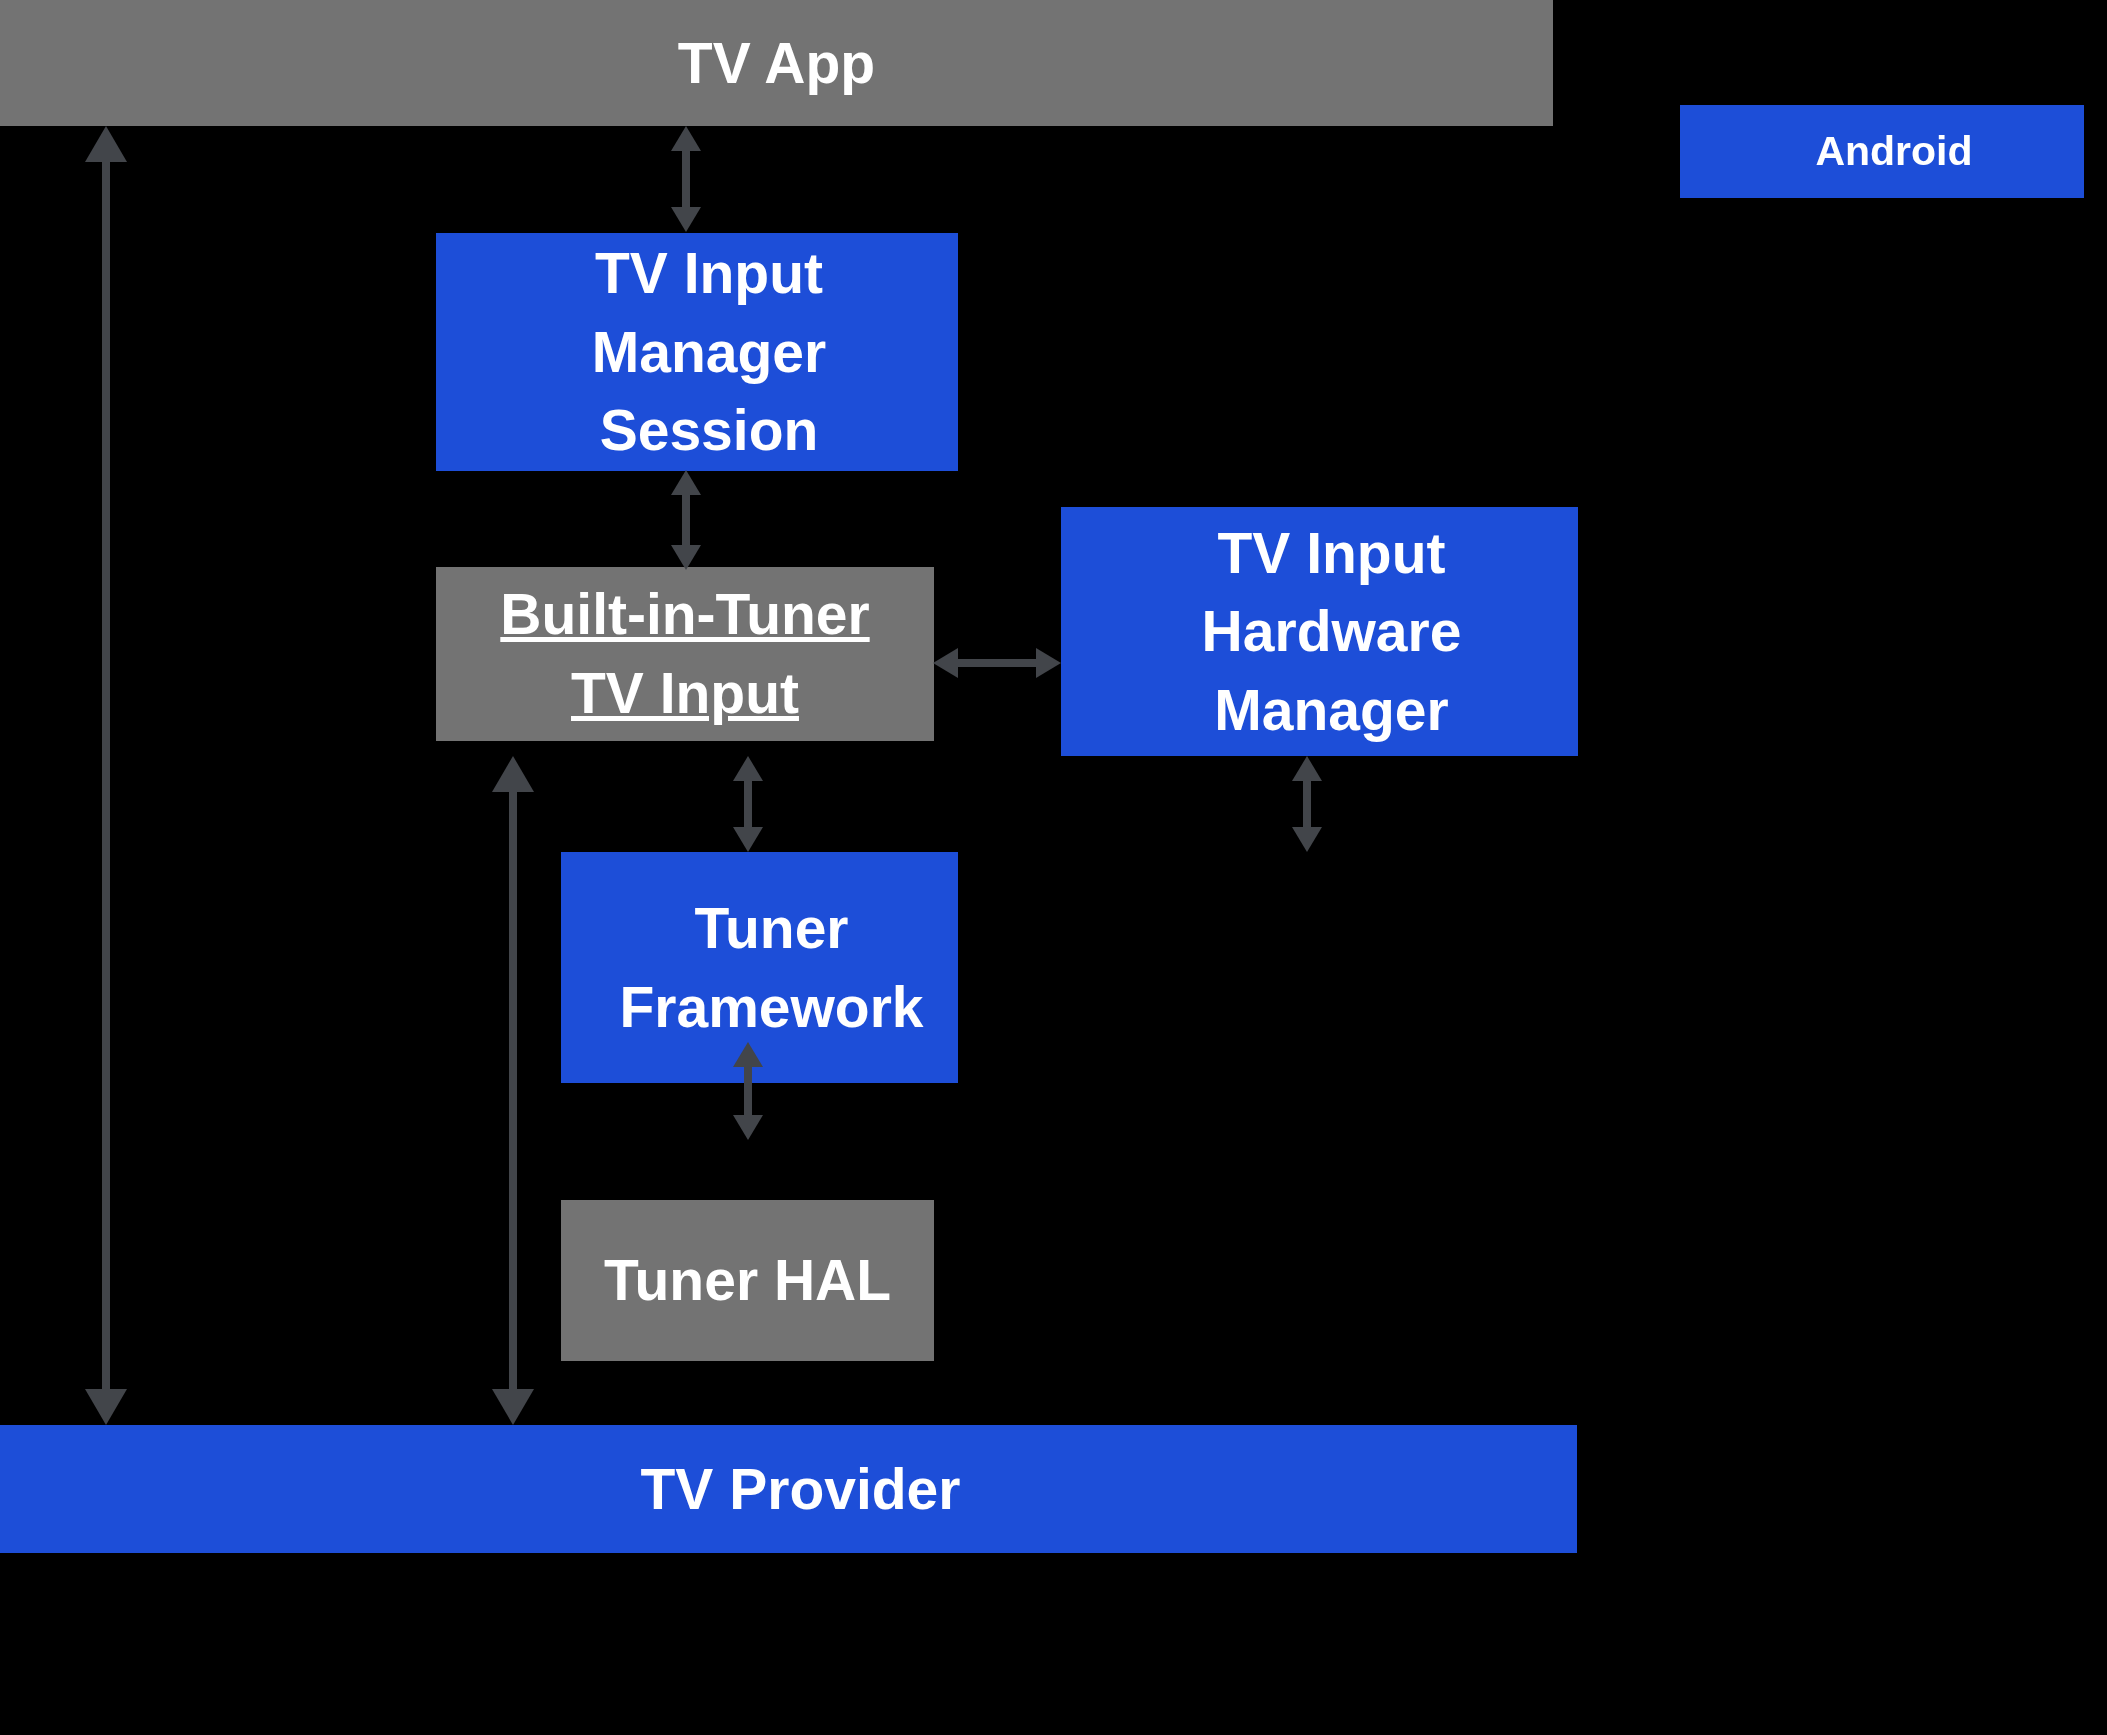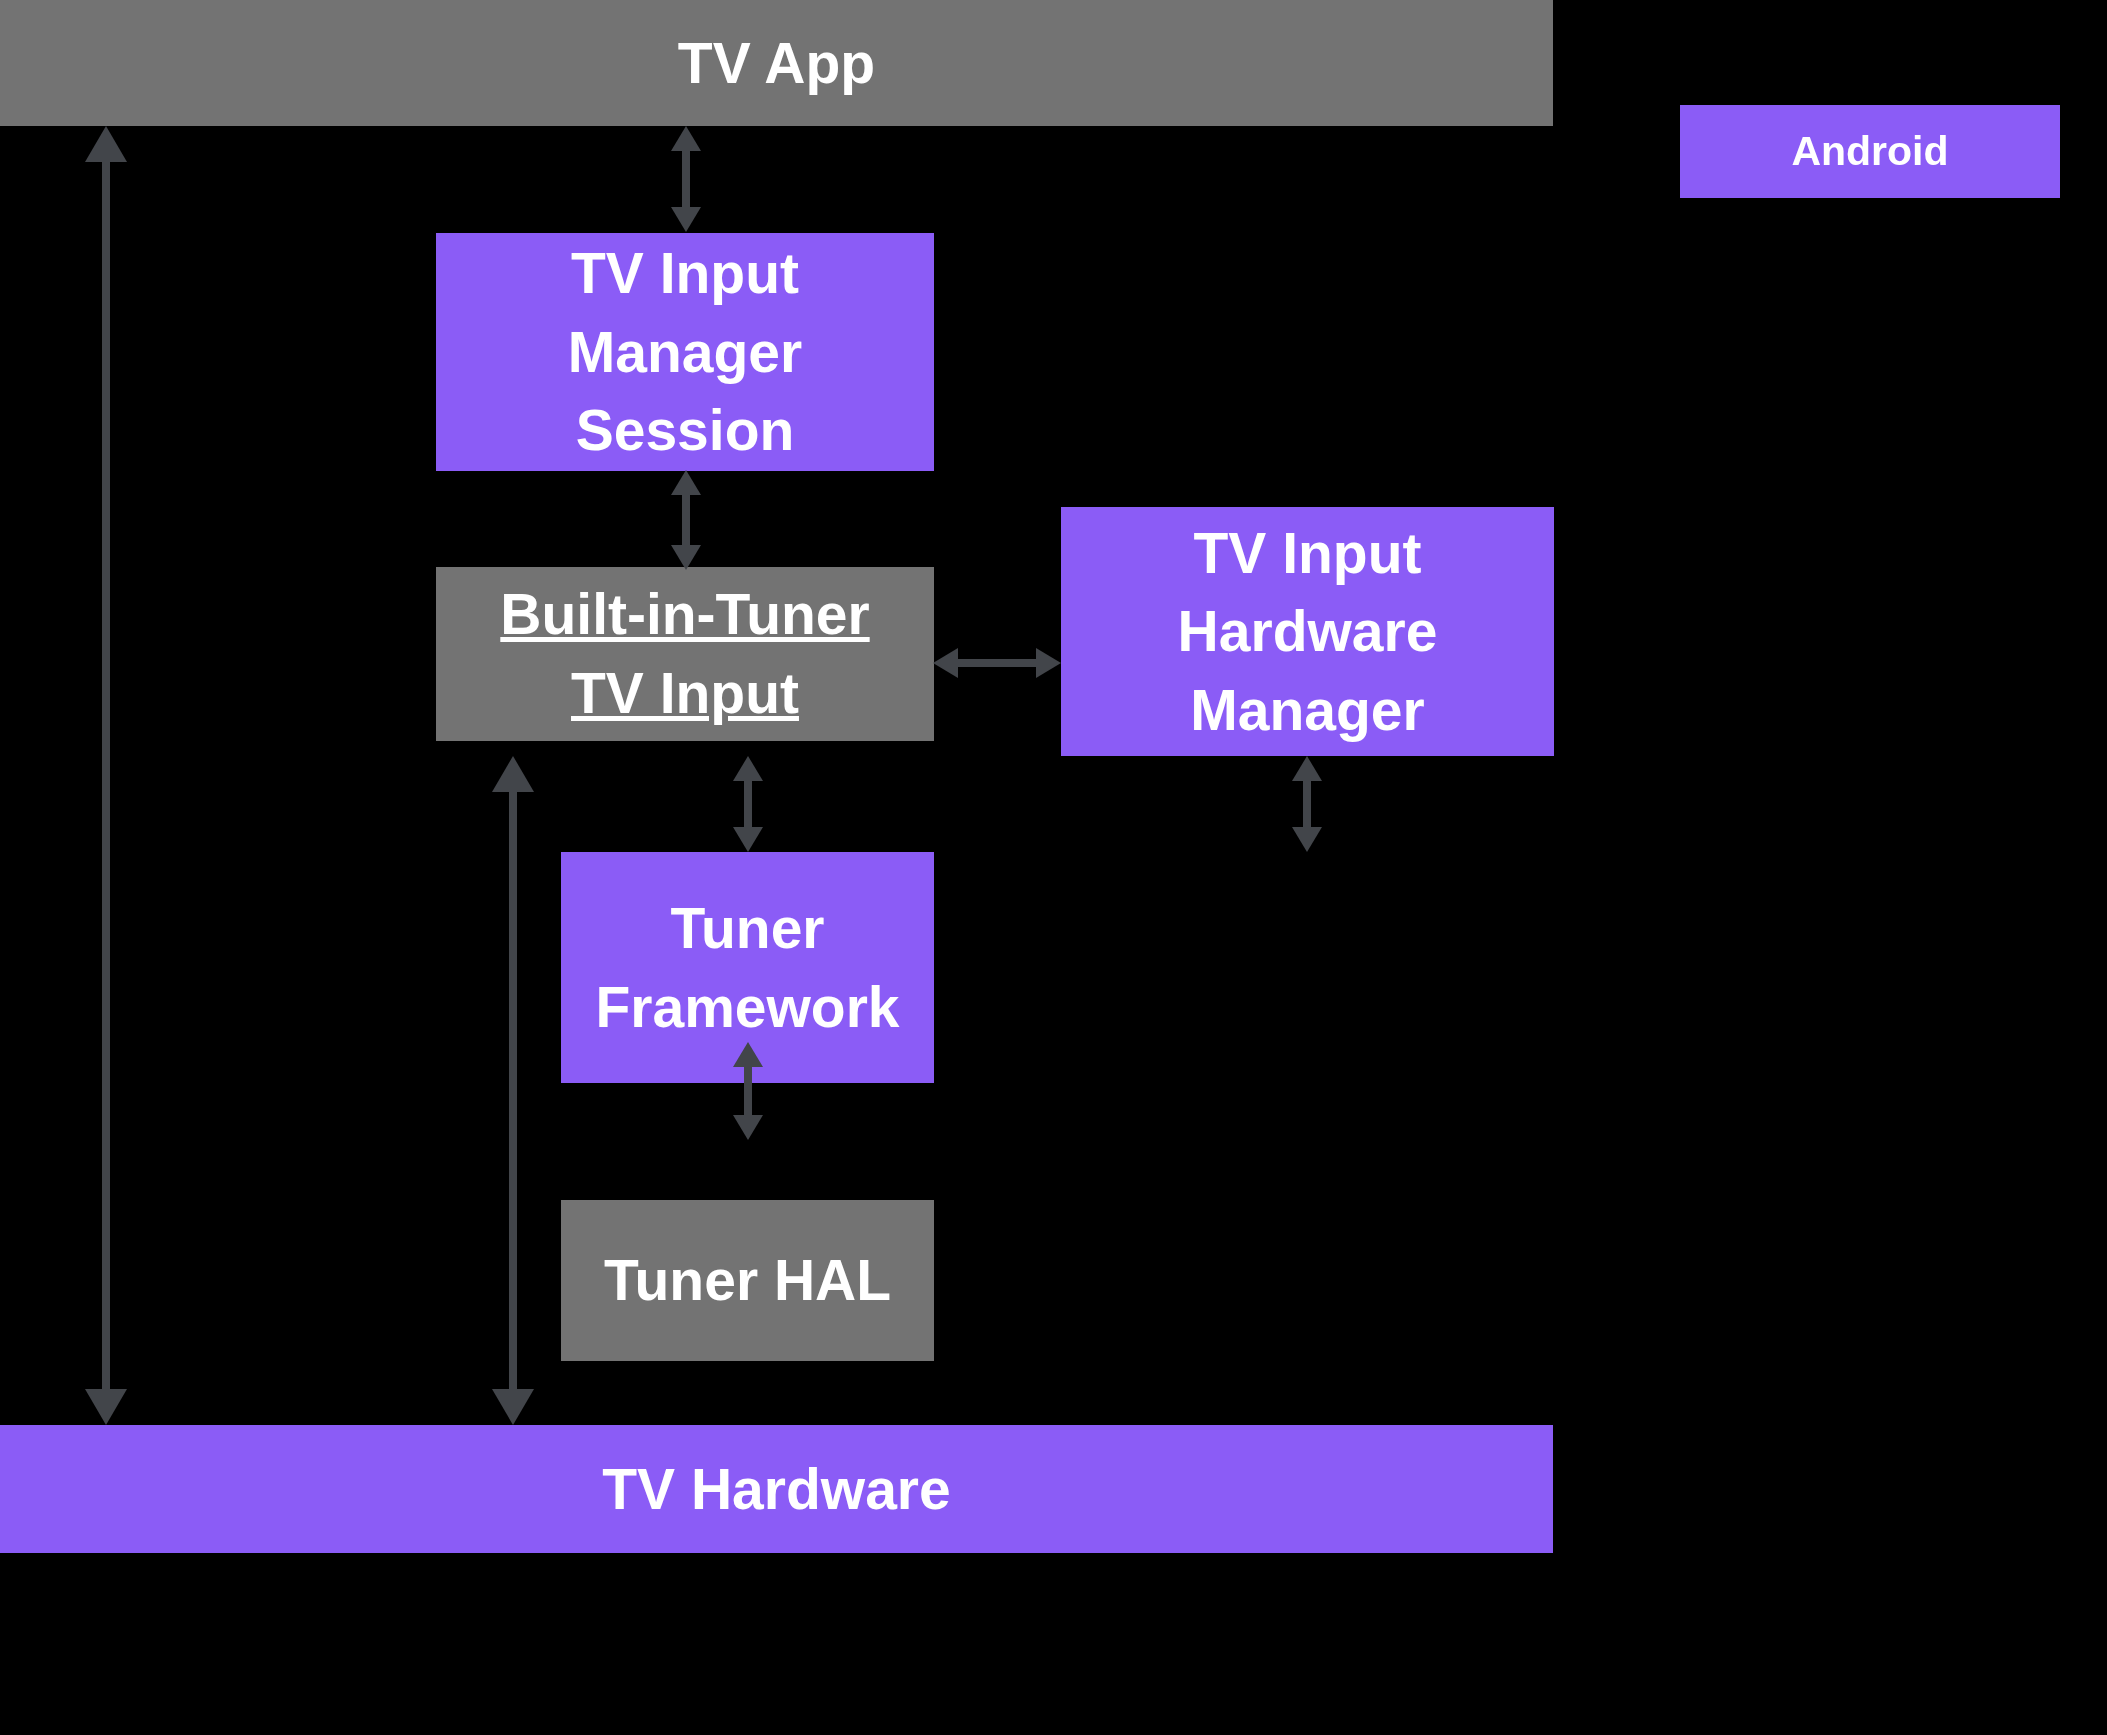--- a/index.html
+++ b/index.html
@@ -20,21 +20,21 @@
     display: flex;
     align-items: center;
     justify-content: center;
     text-align: center;
     color: #ffffff;
     font-weight: bold;
     font-size: 57px;
     line-height: 1.38;
     white-space: pre-line;
   }
-  .android { background: #8b5cf6; }
+  .android { background: #1d4ed8; padding-left: 24px; }
   .device  { background: #737373; }
   .legend-box { font-size: 41px; }
 
   
   #tv-app        { left: 0;     top: 0;     width: 1553px; height: 126px; }
   #tvims         { left: 436px; top: 233px; width: 498px;  height: 238px; }
   #built-in      { left: 436px; top: 567px; width: 498px;  height: 174px; text-decoration: underline; }
   #tvihm         { left: 1061px;top: 507px; width: 493px;  height: 249px; }
   #tuner-fw      { left: 561px; top: 852px;width: 373px;  height: 231px; }
   #tv-input-hal  { left: 1061px;top: 852px;width: 493px;  height: 190px; }
@@ -115,21 +115,21 @@
   <div class="node android" id="tvihm">TV Input
 Hardware
 Manager</div>
 
   <div class="node android" id="tuner-fw">Tuner
 Framework</div>
 
 
   <div class="node device" id="tuner-hal">Tuner HAL</div>
 
-  <div class="node android" id="tv-provider">TV Hardware</div>
+  <div class="node android" id="tv-provider">TV Provider</div>
 
   <div class="node android legend-box" id="legend-android">Android</div>
 
 
   <div class="arrow-v" id="ar-app-tvims">
     <span class="head-top"></span>
     <span class="shaft"></span>
     <span class="head-bottom"></span>
   </div>
 

